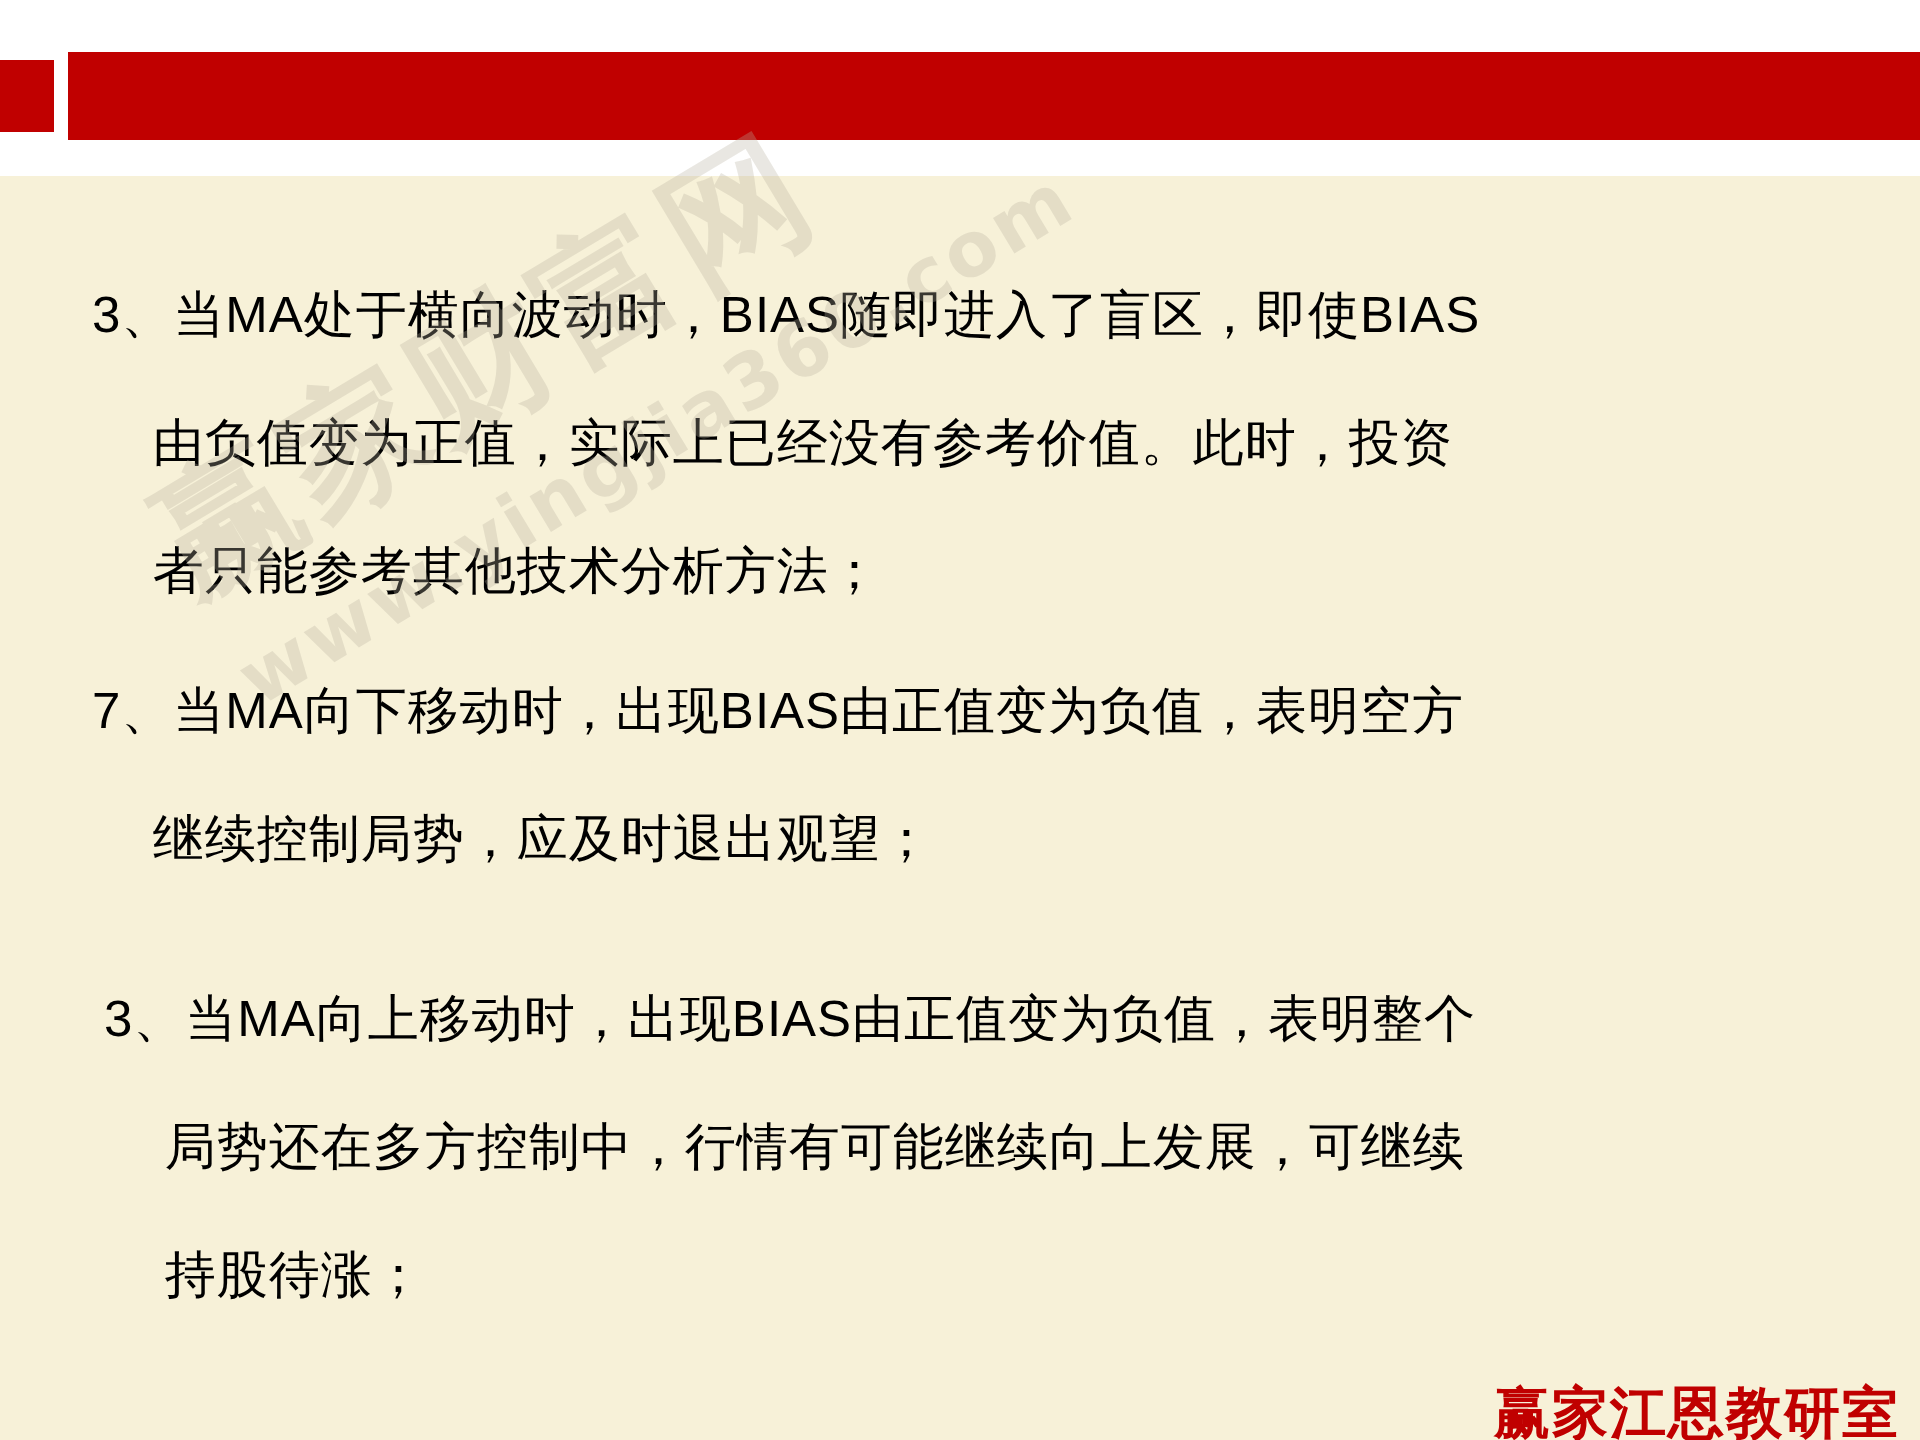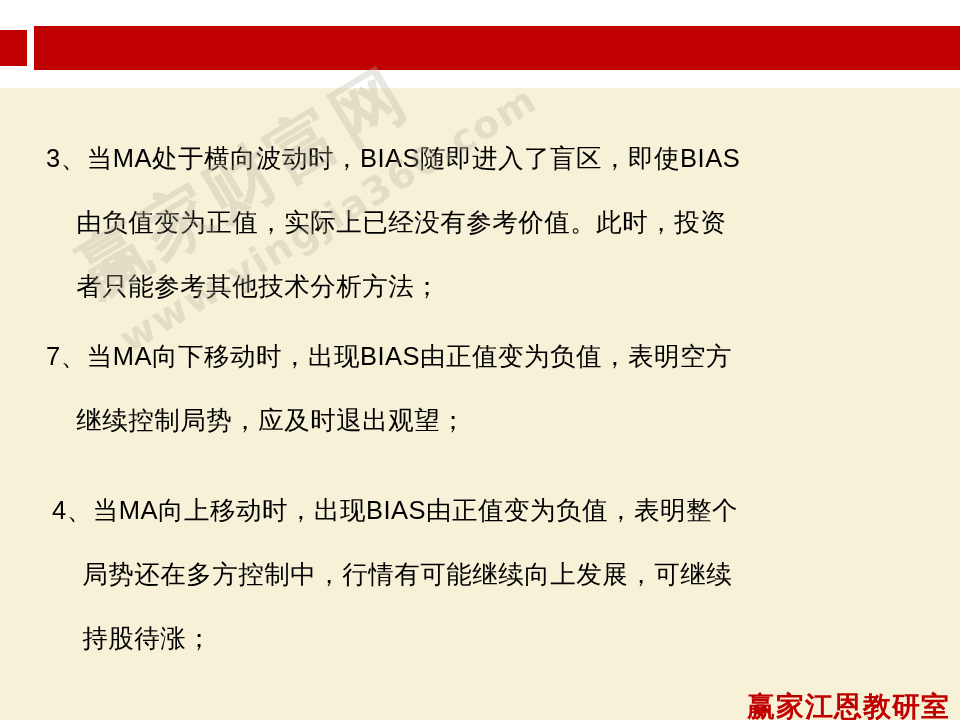--- a/index.html
+++ b/index.html
@@ -130,21 +130,21 @@
   </div>
 
   <div class="content">
 
     <div class="body-text">
       <div class="para p1">3、当MA处于横向波动时，BIAS随即进入了盲区，即使BIAS
     由负值变为正值，实际上已经没有参考价值。此时，投资
     者只能参考其他技术分析方法；</div>
       <div class="para p2">7、当MA向下移动时，出现BIAS由正值变为负值，表明空方
     继续控制局势，应及时退出观望；</div>
-      <div class="para p3">4、当MA向上移动时，出现BIAS由正值变为负值，表明整个
+      <div class="para p3">3、当MA向上移动时，出现BIAS由正值变为负值，表明整个
     局势还在多方控制中，行情有可能继续向上发展，可继续
     持股待涨；</div>
     </div>
 
     <div class="watermark">
       <div class="wm-line1">赢家财富网</div>
       <div class="wm-line2">www.yingjia360.com</div>
     </div>
 
     <div class="signature">赢家江恩教研室</div>

